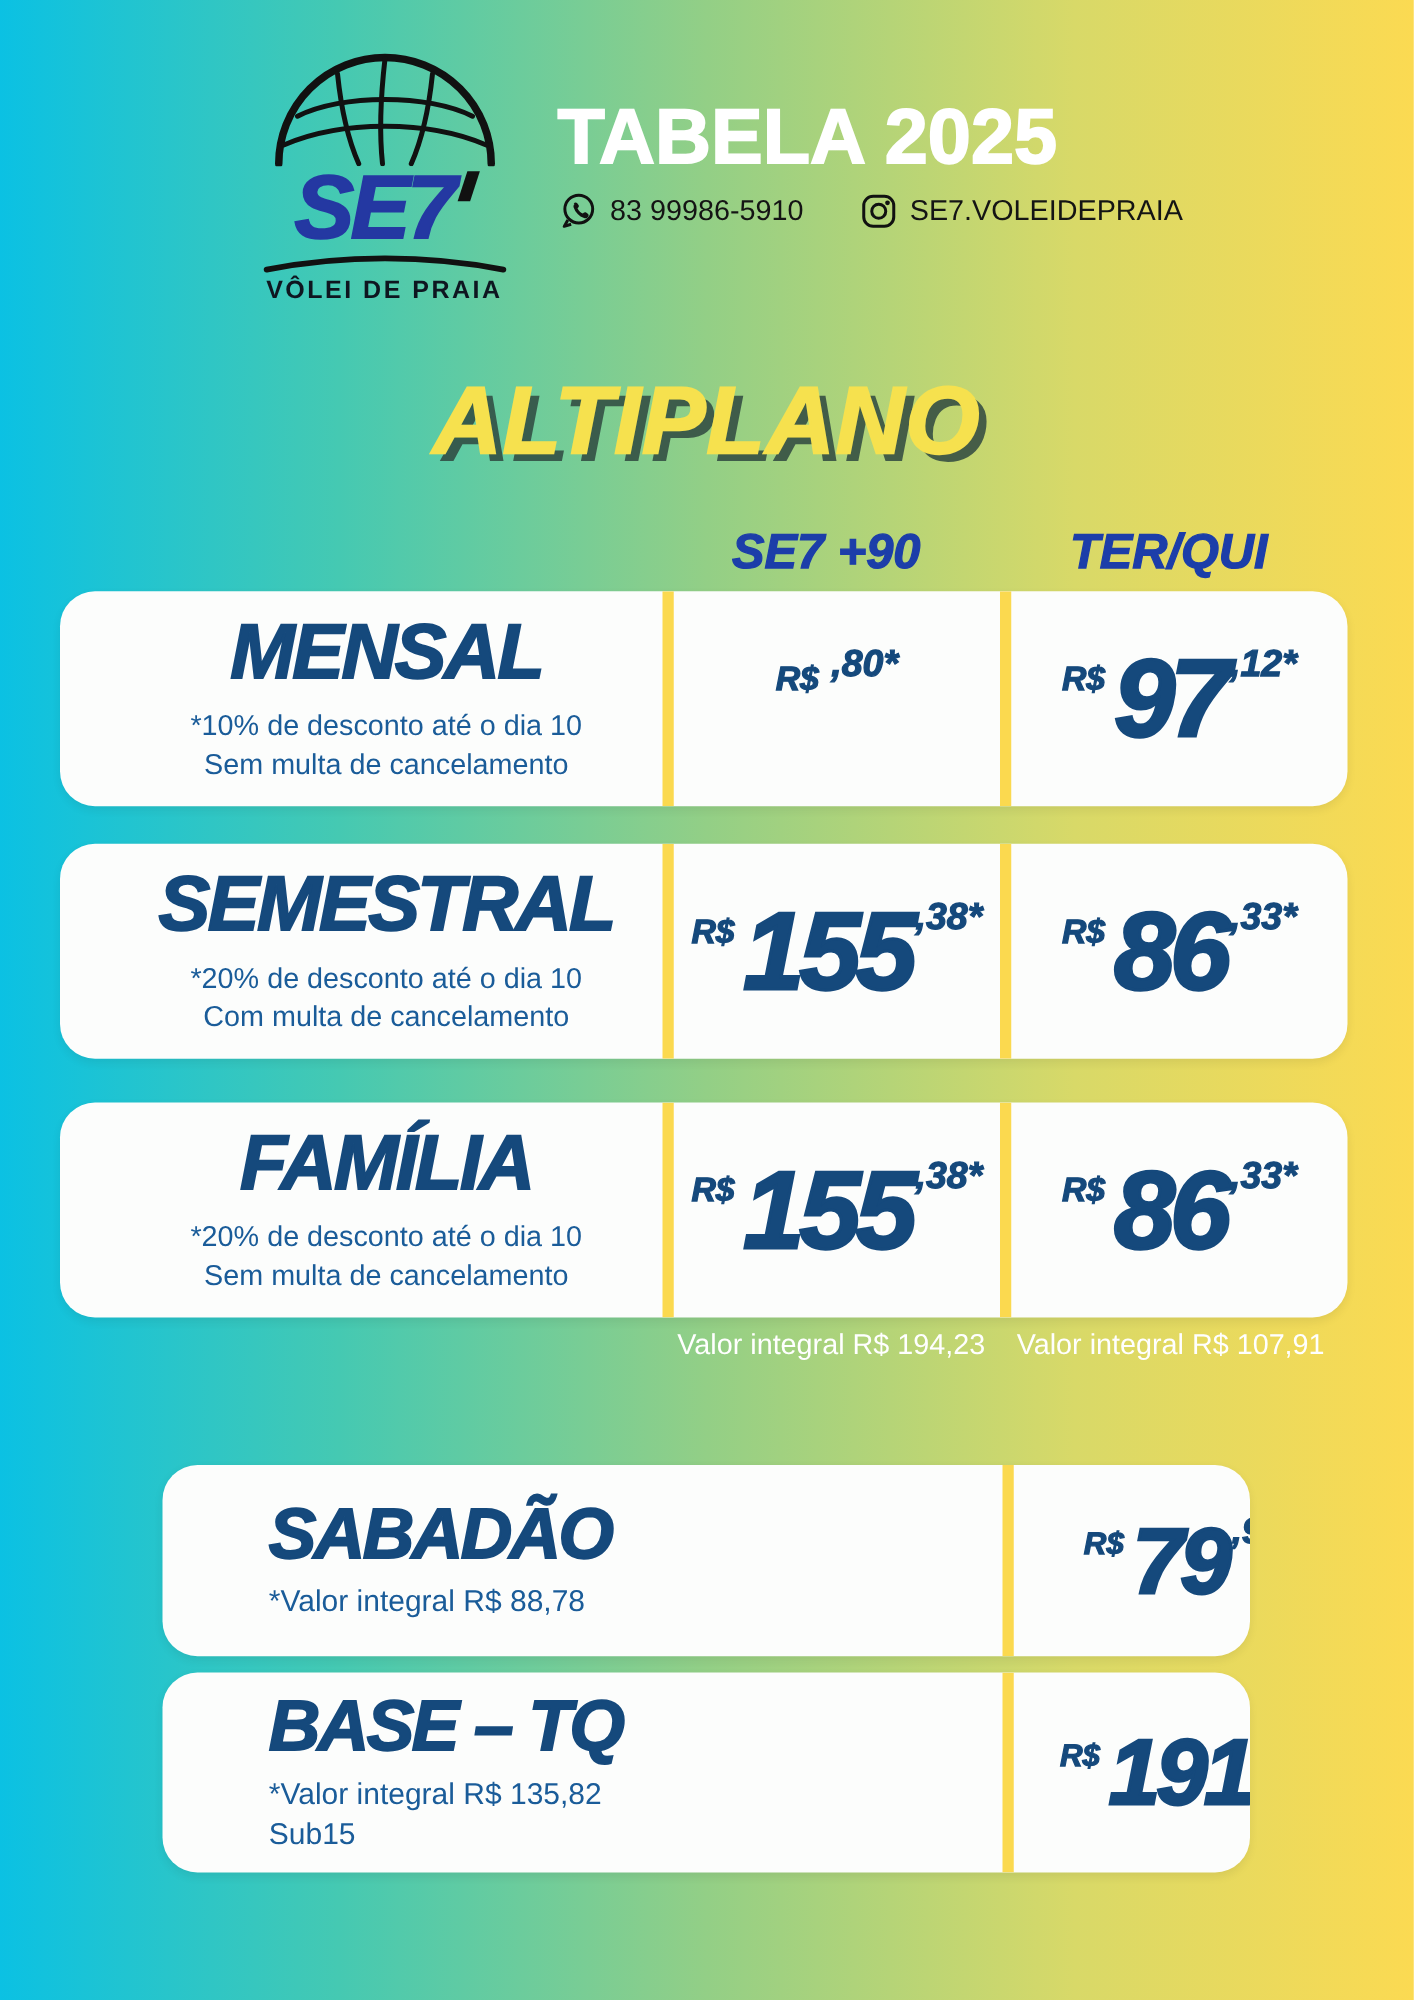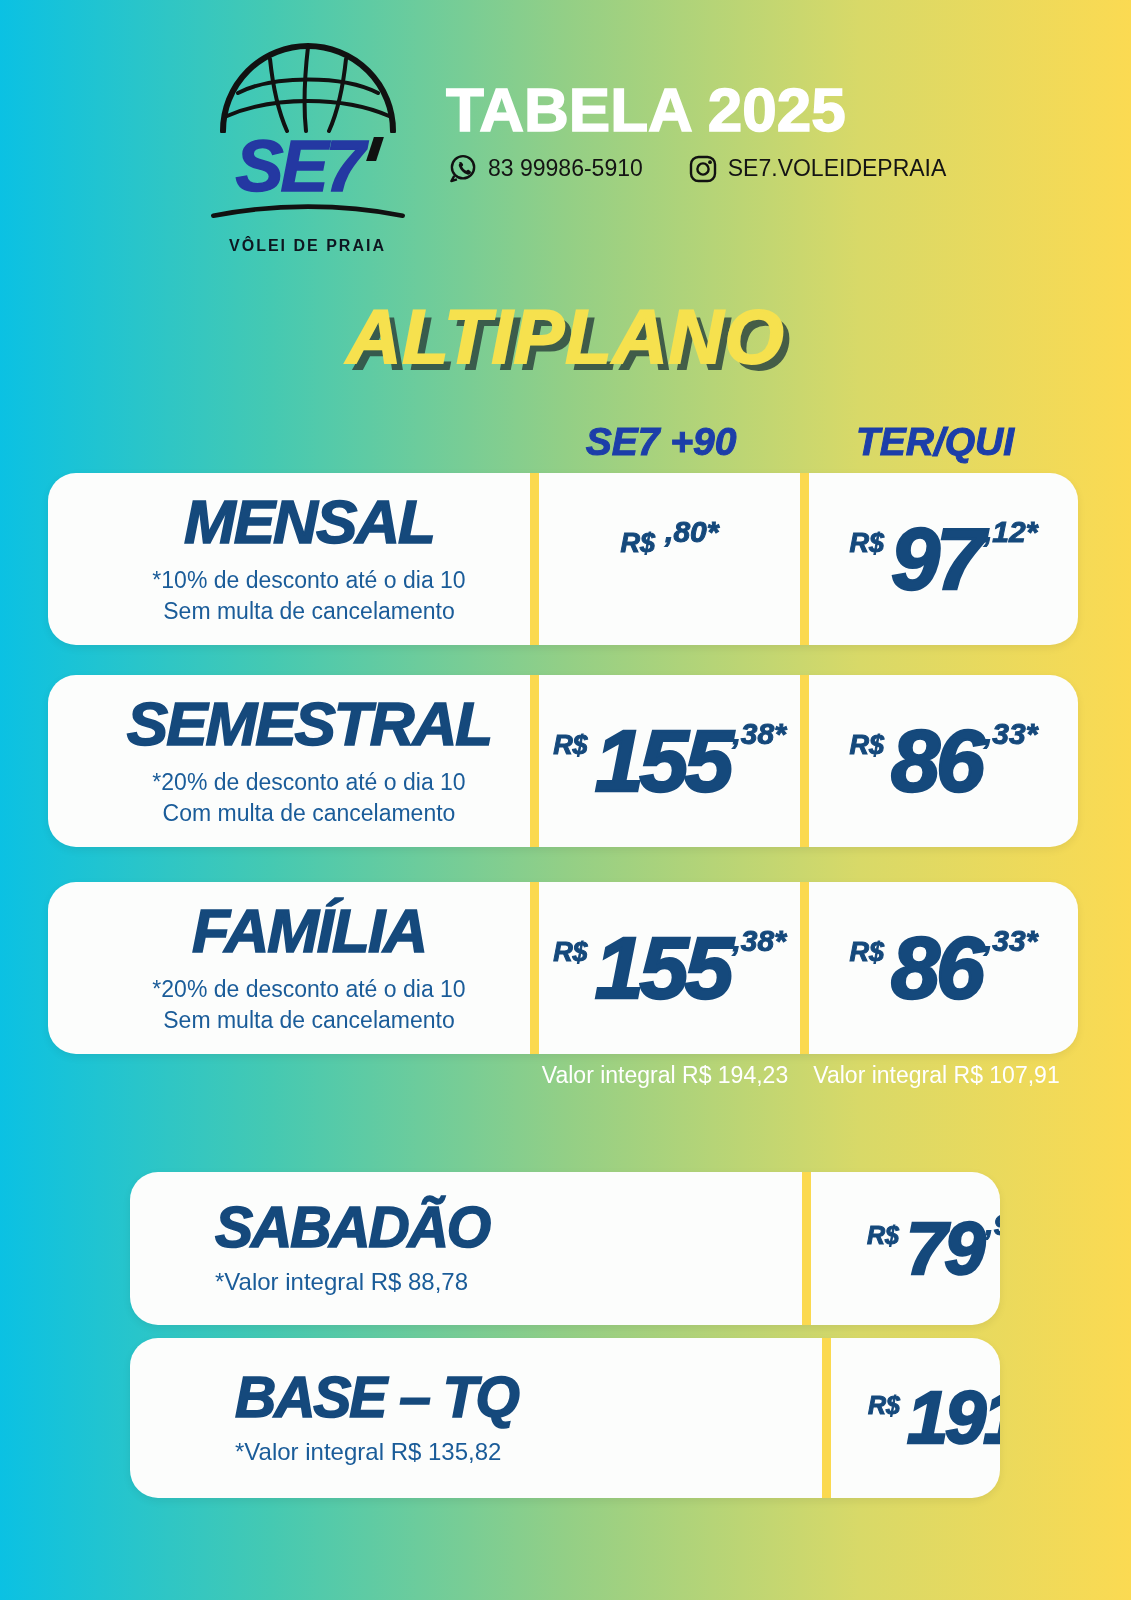--- a/index.html
+++ b/index.html
@@ -17,21 +17,21 @@
   .brand-line{ position:relative; height:66px; margin-top:2px; }
   .brand{
     font-size:72px; font-weight:bold; font-style:italic; color:#2438a2;
     letter-spacing:-3px; line-height:62px; -webkit-text-stroke:1.5px #2438a2;
   }
   .brand-mark{
     display:inline-block; width:10px; height:24px; background:#111;
     transform:skewX(-18deg); margin-left:7px; vertical-align:top; margin-top:2px;
   }
   .tagline{
-    margin-top:16px; font-size:16px; font-weight:bold; letter-spacing:2px; color:#0e1620;
+    margin-top:0; font-size:20px; font-weight:bold; letter-spacing:2px; color:#0e1620;
   }
 
   
   .page-title{
     left:446px; top:74px; font-size:62px; font-weight:bold; color:#ffffff;
     letter-spacing:0px; -webkit-text-stroke:1.5px #ffffff; white-space:nowrap;
   }
   .contact-row{ left:446px; top:152px; display:flex; gap:44px; align-items:center; }
   .contact{ display:flex; align-items:center; gap:9px; }
   .contact span{ font-size:23px; color:#141414; letter-spacing:0px; white-space:nowrap; }
@@ -87,21 +87,21 @@
   }
 
   
   .integral{ top:1062px; font-size:23px; color:#ffffff; text-align:center; white-space:nowrap; }
   .integral1{ left:530px; width:270px; }
   .integral2{ left:795px; width:283px; }
 
   
   .extra{ left:130px; width:870px; border-radius:28px; }
   .row4{ top:1172px; height:153px; }
-  .row5{ top:1338px; height:160px;padding-left:20px; }
+  .row5{ top:1338px; height:160px; }
   .extra-info{
     width:672px; flex:none; display:flex; flex-direction:column;
     justify-content:center; padding-left:85px;
   }
   .extra-name{
     font-size:57px; font-weight:bold; font-style:italic; color:#15497c;
     letter-spacing:-2px; -webkit-text-stroke:1.6px #15497c; line-height:1; margin-bottom:10px;
     white-space:nowrap;
   }
   .extra-note{ font-size:24px; color:#1a5c99; line-height:1.3; }
@@ -229,20 +229,21 @@
     <span class="cur">R$</span>
     <span class="amt">79</span>
     <span class="cents">,90*</span>
   </div>
 </section>
 
 <section class="abs card extra row5">
   <div class="extra-info">
     <div class="extra-name">BASE – TQ</div>
     <div class="extra-note">*Valor integral R$ 135,82</div>
+    <div class="extra-note">Sub15</div>
   </div>
   <div class="vdiv"></div>
   <div class="price-cell pc3">
     <span class="cur">R$</span>
     <span class="amt">191</span>
     <span class="cents">,96*</span>
   </div>
 </section>
 
 </body></html>

